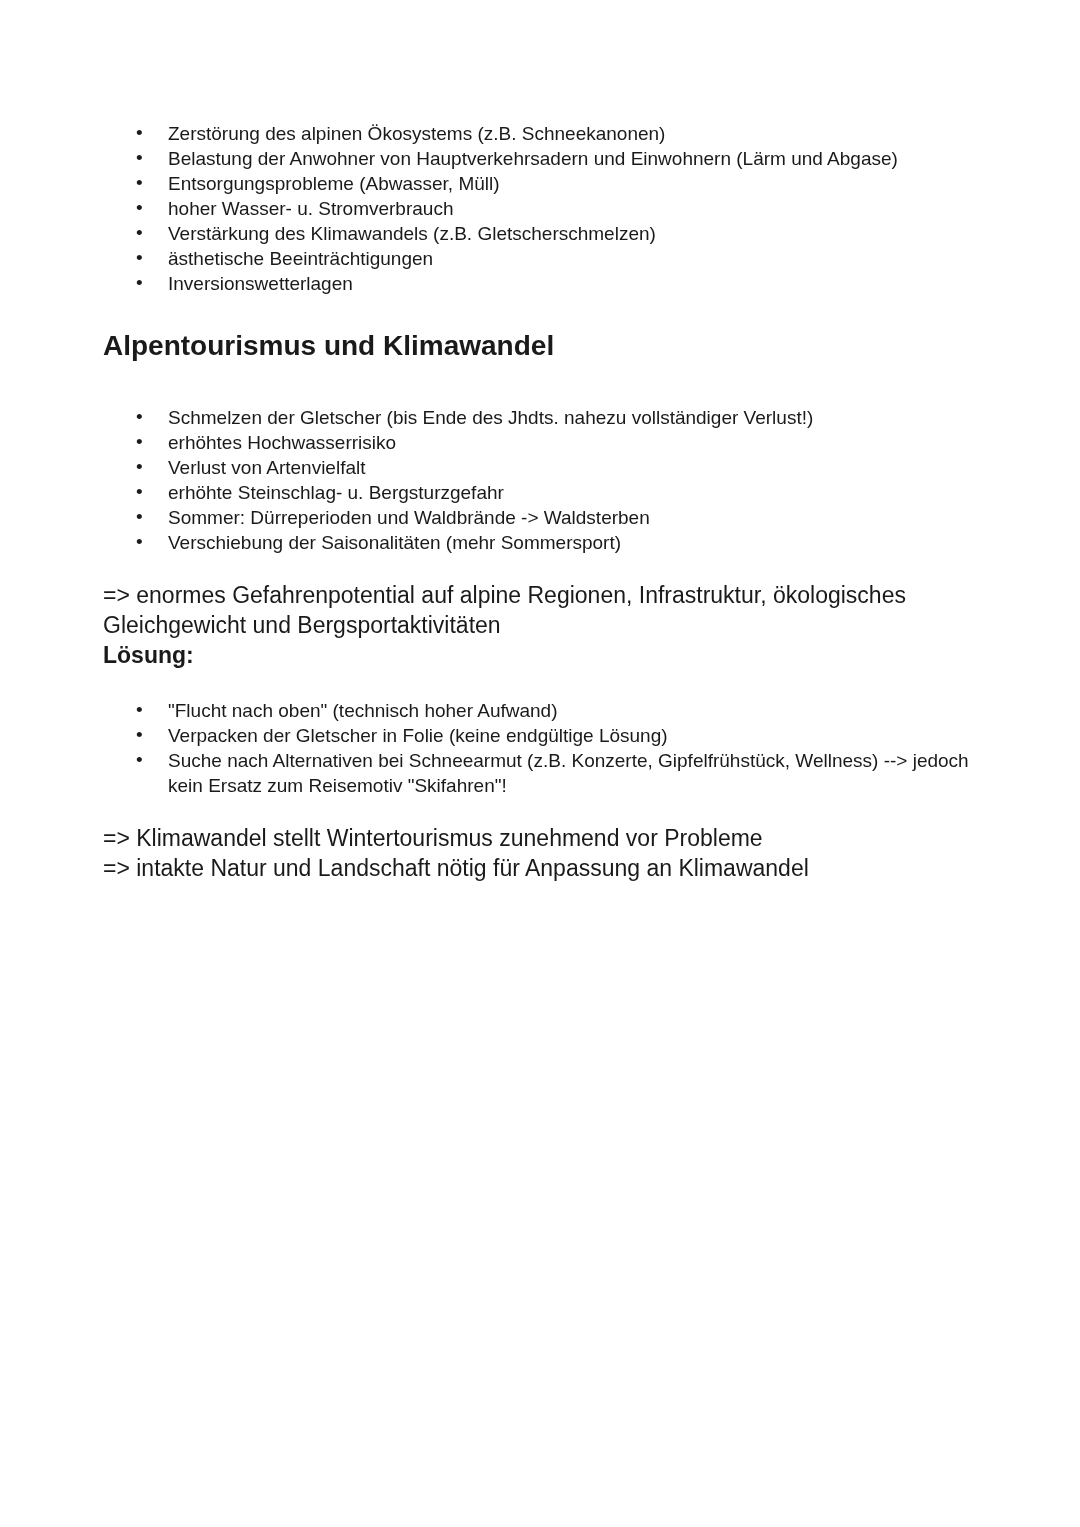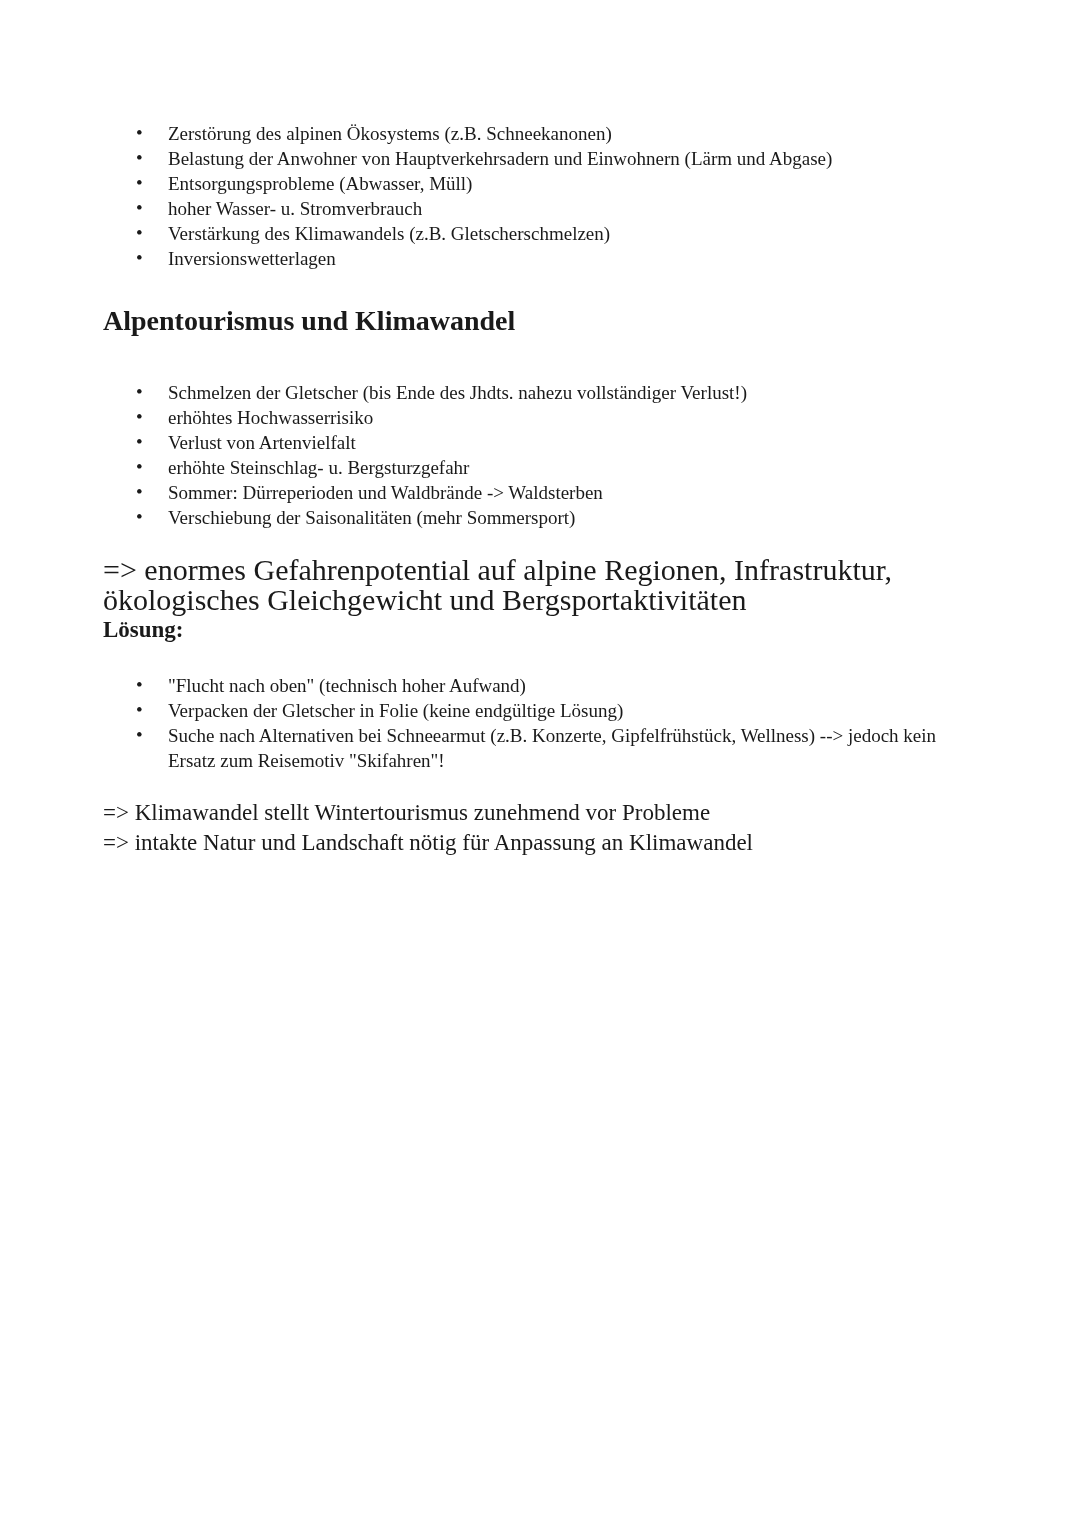--- a/index.html
+++ b/index.html
@@ -6,21 +6,21 @@
     margin: 0;
     padding: 0;
     background: #ffffff;
   }
   .page {
     position: relative;
     width: 1080px;
     height: 1186px;
     background: #ffffff;
     overflow: hidden;
-    font-family: Liberation Serif, serif;
+    font-family: Liberation Sans, sans-serif;
     color: #1a1a1a;
   }
   .content {
     position: absolute;
     left: 103px;
     top: 0;
     width: 872px;
     padding-top: 121px;
   }
   .bullet-list {
@@ -45,21 +45,21 @@
     margin: 32px 0 8px 0;
     font-size: 28px;
     line-height: 36px;
     font-weight: bold;
   }
   .list-mid {
     margin-top: 41px;
   }
   .arrow-paragraph {
     margin: 25px 0 0 0;
-    font-size: 30px;
+    font-size: 23px;
     line-height: 30px;
     font-weight: normal;
     max-width: 872px;
   }
   .sub-heading {
     margin: 0;
     font-size: 23px;
     line-height: 30px;
     font-weight: bold;
   }
@@ -80,20 +80,21 @@
 
 <div class="page">
   <div class="content">
 
     <ul class="bullet-list">
       <li>Zerstörung des alpinen Ökosystems (z.B. Schneekanonen)</li>
       <li>Belastung der Anwohner von Hauptverkehrsadern und Einwohnern (Lärm und Abgase)</li>
       <li>Entsorgungsprobleme (Abwasser, Müll)</li>
       <li>hoher Wasser- u. Stromverbrauch</li>
       <li>Verstärkung des Klimawandels (z.B. Gletscherschmelzen)</li>
+      <li>ästhetische Beeinträchtigungen</li>
       <li>Inversionswetterlagen</li>
     </ul>
 
     <h1 class="doc-heading">Alpentourismus und Klimawandel</h1>
 
     <ul class="bullet-list list-mid">
       <li>Schmelzen der Gletscher (bis Ende des Jhdts. nahezu vollständiger Verlust!)</li>
       <li>erhöhtes Hochwasserrisiko</li>
       <li>Verlust von Artenvielfalt</li>
       <li>erhöhte Steinschlag- u. Bergsturzgefahr</li>

